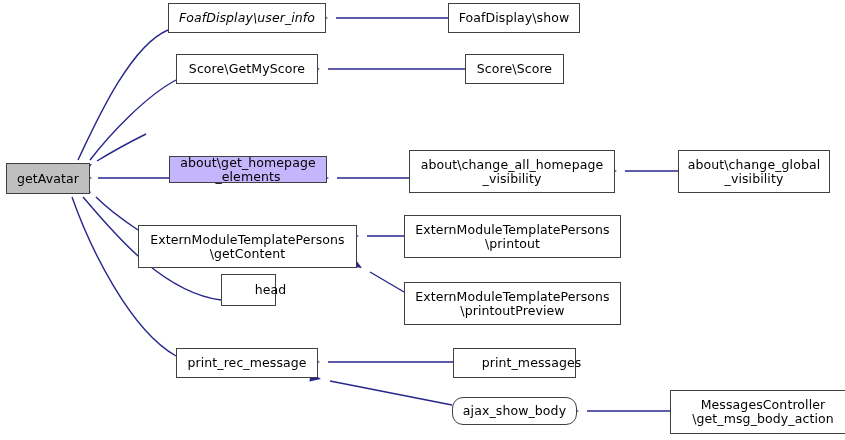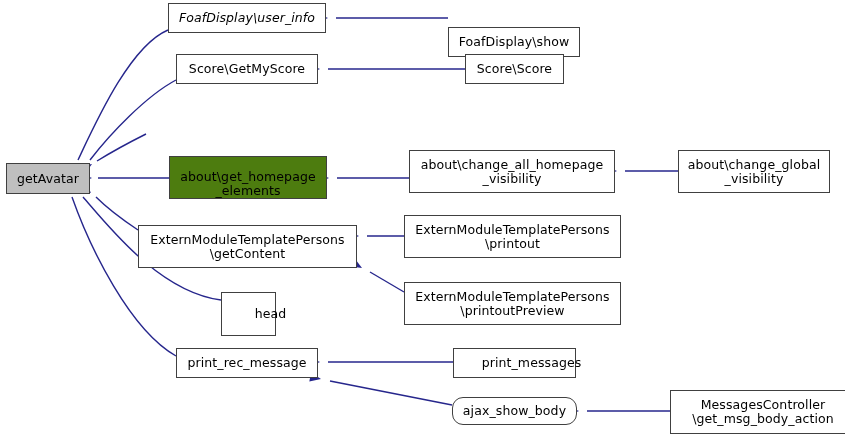--- a/index.html
+++ b/index.html
@@ -87,27 +87,27 @@
       <path d="M 453,362 L 328,362" fill="none" stroke="#26268c" stroke-width="1.4"></path>
       <polygon points="0,0 -11,-4.6 -11,4.6" fill="#26268c" transform="translate(320,362) rotate(360)"></polygon>
       <path d="M 452,405 L 330,381" fill="none" stroke="#26268c" stroke-width="1.4"></path>
       <polygon points="0,0 -11,-4.6 -11,4.6" fill="#26268c" transform="translate(321,379) rotate(371)"></polygon>
       <path d="M 670,411 L 587,411" fill="none" stroke="#26268c" stroke-width="1.4"></path>
       <polygon points="0,0 -11,-4.6 -11,4.6" fill="#26268c" transform="translate(579,411) rotate(360)"></polygon>
     </svg>
 <div class="node root" style="left: 6px; top: 163px; width: 84px; height: 31px; background: rgb(191, 191, 191); border-color: rgb(64, 64, 64); border-width: 1px;"><span class="node-label">getAvatar</span></div>
     <div class="node" style="left: 168px; top: 3px; width: 158px; height: 30px; background: rgb(255, 255, 255); border-color: rgb(64, 64, 64); font-style: italic;"><span class="node-label">FoafDisplay\user_info</span></div>
     <div class="node" style="left: 176px; top: 54px; width: 142px; height: 30px; background: rgb(255, 255, 255); border-color: rgb(64, 64, 64); justify-content: center;"><span class="node-label">Score\GetMyScore</span></div>
-    <div class="node" style="left: 169px; top: 156px; width: 158px; height: 43px; background: #4d7c0f; border-color: rgb(64, 64, 64); align-items: flex-end;"><span class="node-label">about\get_homepage
+    <div class="node" style="left: 169px; top: 156px; width: 158px; height: 27px; background: #c4b5fd; border-color: rgb(64, 64, 64);"><span class="node-label">about\get_homepage
 _elements</span></div>
     <div class="node" style="left: 138px; top: 225px; width: 219px; height: 43px; background: rgb(255, 255, 255); border-color: rgb(64, 64, 64);"><span class="node-label">ExternModuleTemplatePersons
 \getContent</span></div>
-    <div class="node" style="left: 221px; top: 292px; width: 55px; height: 44px; background: rgb(255, 255, 255); border-color: rgb(64, 64, 64); padding-left: 44px;"><span class="node-label">head</span></div>
+    <div class="node" style="left: 221px; top: 274px; width: 55px; height: 32px; background: rgb(255, 255, 255); border-color: rgb(64, 64, 64); padding-left: 44px;"><span class="node-label">head</span></div>
     <div class="node" style="left: 176px; top: 348px; width: 142px; height: 30px; background: rgb(255, 255, 255); border-color: rgb(64, 64, 64);"><span class="node-label">print_rec_message</span></div>
-    <div class="node" style="left: 448px; top: 3px; width: 132px; height: 30px; background: rgb(255, 255, 255); border-color: rgb(64, 64, 64); margin-top: 24px;"><span class="node-label">FoafDisplay\show</span></div>
+    <div class="node" style="left: 448px; top: 3px; width: 132px; height: 30px; background: rgb(255, 255, 255); border-color: rgb(64, 64, 64);"><span class="node-label">FoafDisplay\show</span></div>
     <div class="node" style="left: 465px; top: 54px; width: 99px; height: 30px; background: rgb(255, 255, 255); border-color: rgb(64, 64, 64);"><span class="node-label">Score\Score</span></div>
     <div class="node" style="left: 409px; top: 150px; width: 206px; height: 43px; background: rgb(255, 255, 255); border-color: rgb(64, 64, 64);"><span class="node-label">about\change_all_homepage
 _visibility</span></div>
     <div class="node" style="left: 678px; top: 150px; width: 152px; height: 43px; background: rgb(255, 255, 255); border-color: rgb(64, 64, 64);"><span class="node-label">about\change_global
 _visibility</span></div>
     <div class="node" style="left: 404px; top: 215px; width: 217px; height: 43px; background: rgb(255, 255, 255); border-color: rgb(64, 64, 64);"><span class="node-label">ExternModuleTemplatePersons
 \printout</span></div>
     <div class="node" style="left: 404px; top: 282px; width: 217px; height: 43px; background: rgb(255, 255, 255); border-color: rgb(64, 64, 64);"><span class="node-label">ExternModuleTemplatePersons
 \printoutPreview</span></div>
     <div class="node" style="left: 453px; top: 348px; width: 123px; height: 30px; background: rgb(255, 255, 255); border-color: rgb(64, 64, 64); padding-left: 34px;"><span class="node-label">print_messages</span></div>

